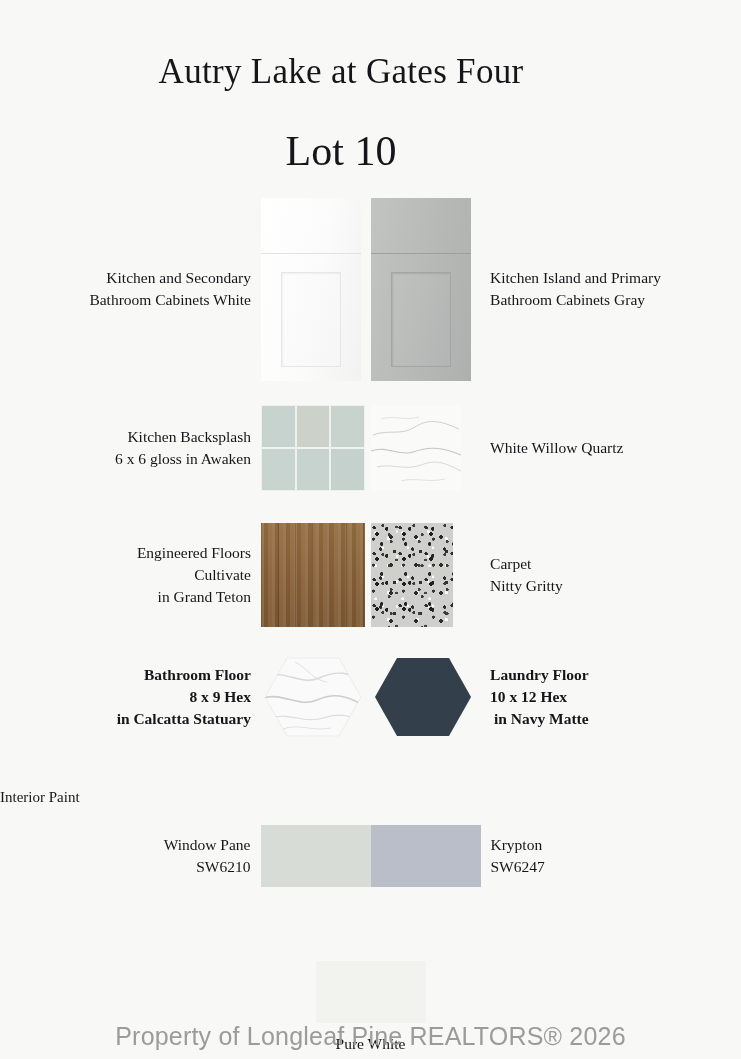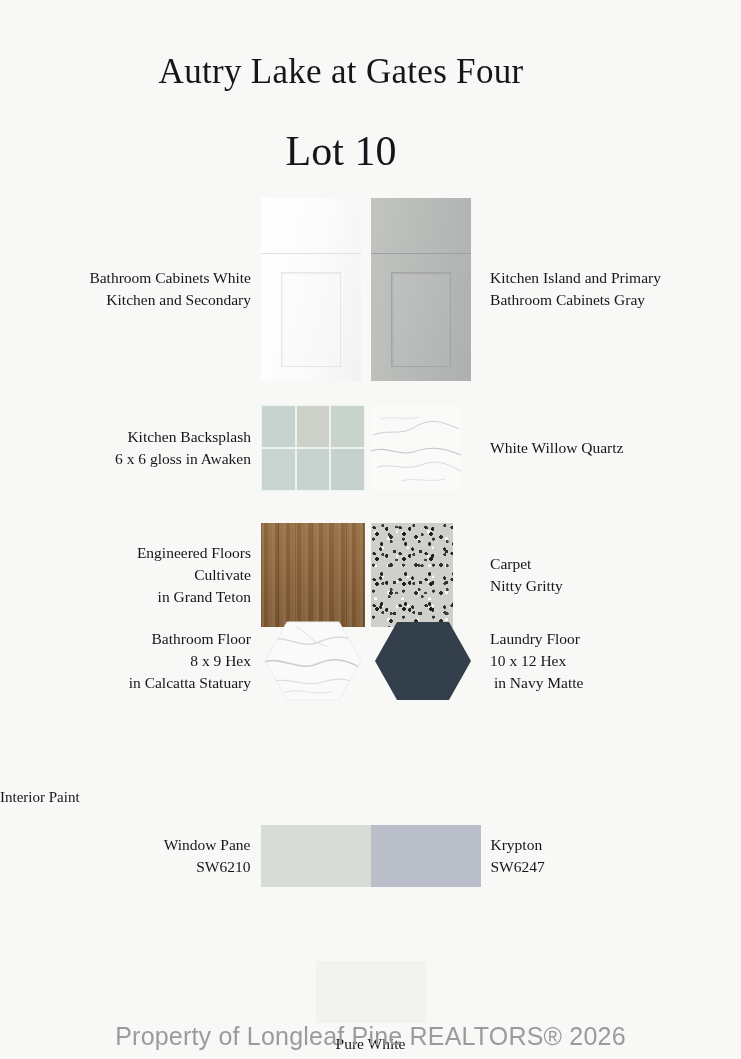--- a/index.html
+++ b/index.html
@@ -239,22 +239,22 @@
 
 <div class="board">
 
   <div class="title-block">
     <div class="title-line1">Autry Lake at Gates Four</div>
     <div class="title-line2">Lot 10</div>
   </div>
 
   <div class="row" style="top:196px; height:186px;">
     <div class="col-left-label">
+      <span class="lbl">Kitchen and Secondary</span>
       <span class="lbl">Bathroom Cabinets White</span>
-      <span class="lbl">Kitchen and Secondary</span>
     </div>
     <div class="swatch-slot-left">
       <div class="cabinet cab-white">
         <div class="cab-drawer"></div>
         <div class="cab-door">
           <div class="cab-inner"></div>
         </div>
       </div>
     </div>
     <div class="swatch-slot-right">
@@ -314,21 +314,21 @@
     </div>
     <div class="swatch-slot-right">
       <div class="carpet"></div>
     </div>
     <div class="col-right-label">
       <span class="lbl">Carpet</span>
       <span class="lbl">Nitty Gritty</span>
     </div>
   </div>
 
-  <div class="row" style="top:614px; height:94px;">
+  <div class="row" style="top:650px; height:94px;font-weight:bold;">
     <div class="col-left-label">
       <span class="lbl">Bathroom Floor</span>
       <span class="lbl">8 x 9 Hex</span>
       <span class="lbl"> in Calcatta Statuary</span>
     </div>
     <div class="swatch-slot-left">
       <div class="hex-wrap">
         <svg width="104" height="90" viewBox="0 0 104 90">
           <defs>
             <clipPath id="hexclipA">

